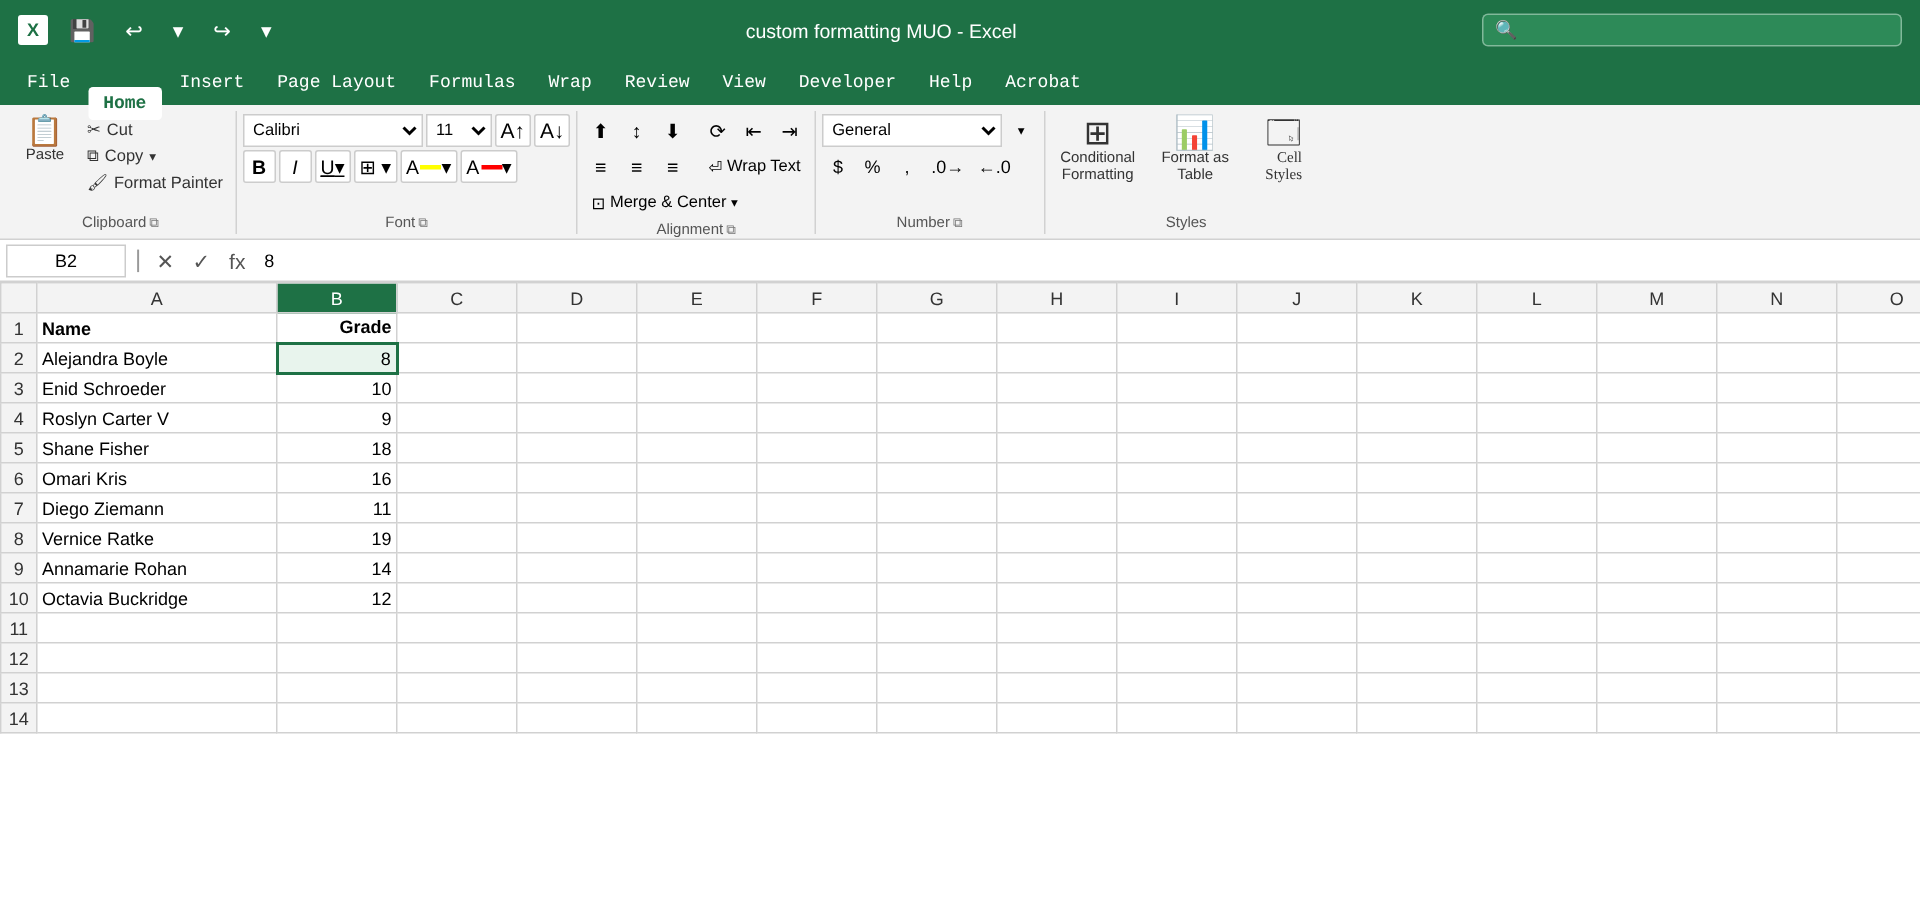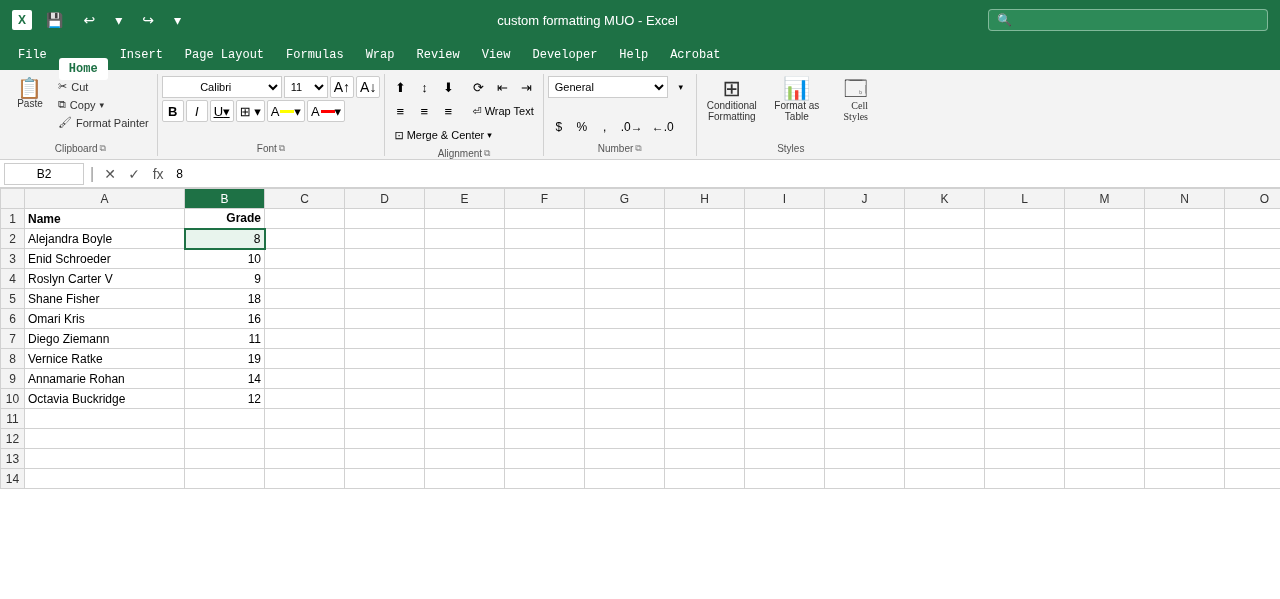--- a/index.html
+++ b/index.html
@@ -139,21 +139,20 @@
       align-items: center;
       gap: 2px;
     }
     .font-select {
       height: 22px;
       font-size: 11px;
       border: 1px solid #ccc;
       background: white;
       padding: 0 2px;
       width: 120px;
-      text-align: center;
     }
     .font-size-select {
       height: 22px;
       font-size: 11px;
       border: 1px solid #ccc;
       background: white;
       padding: 0 2px;
       width: 44px;
     }
     .font-btn {
@@ -232,21 +231,21 @@
       cursor: pointer;
       font-size: 11px;
       border-radius: 2px;
       padding: 0 4px;
       white-space: nowrap;
     }
 
     
     .number-group-content {
       flex-direction: column;
-      gap: 18px;
+      gap: 2px;
     }
     .number-format-select {
       height: 22px;
       font-size: 11px;
       border: 1px solid #ccc;
       background: white;
       padding: 0 2px;
       width: 120px;
     }
     .number-row {

